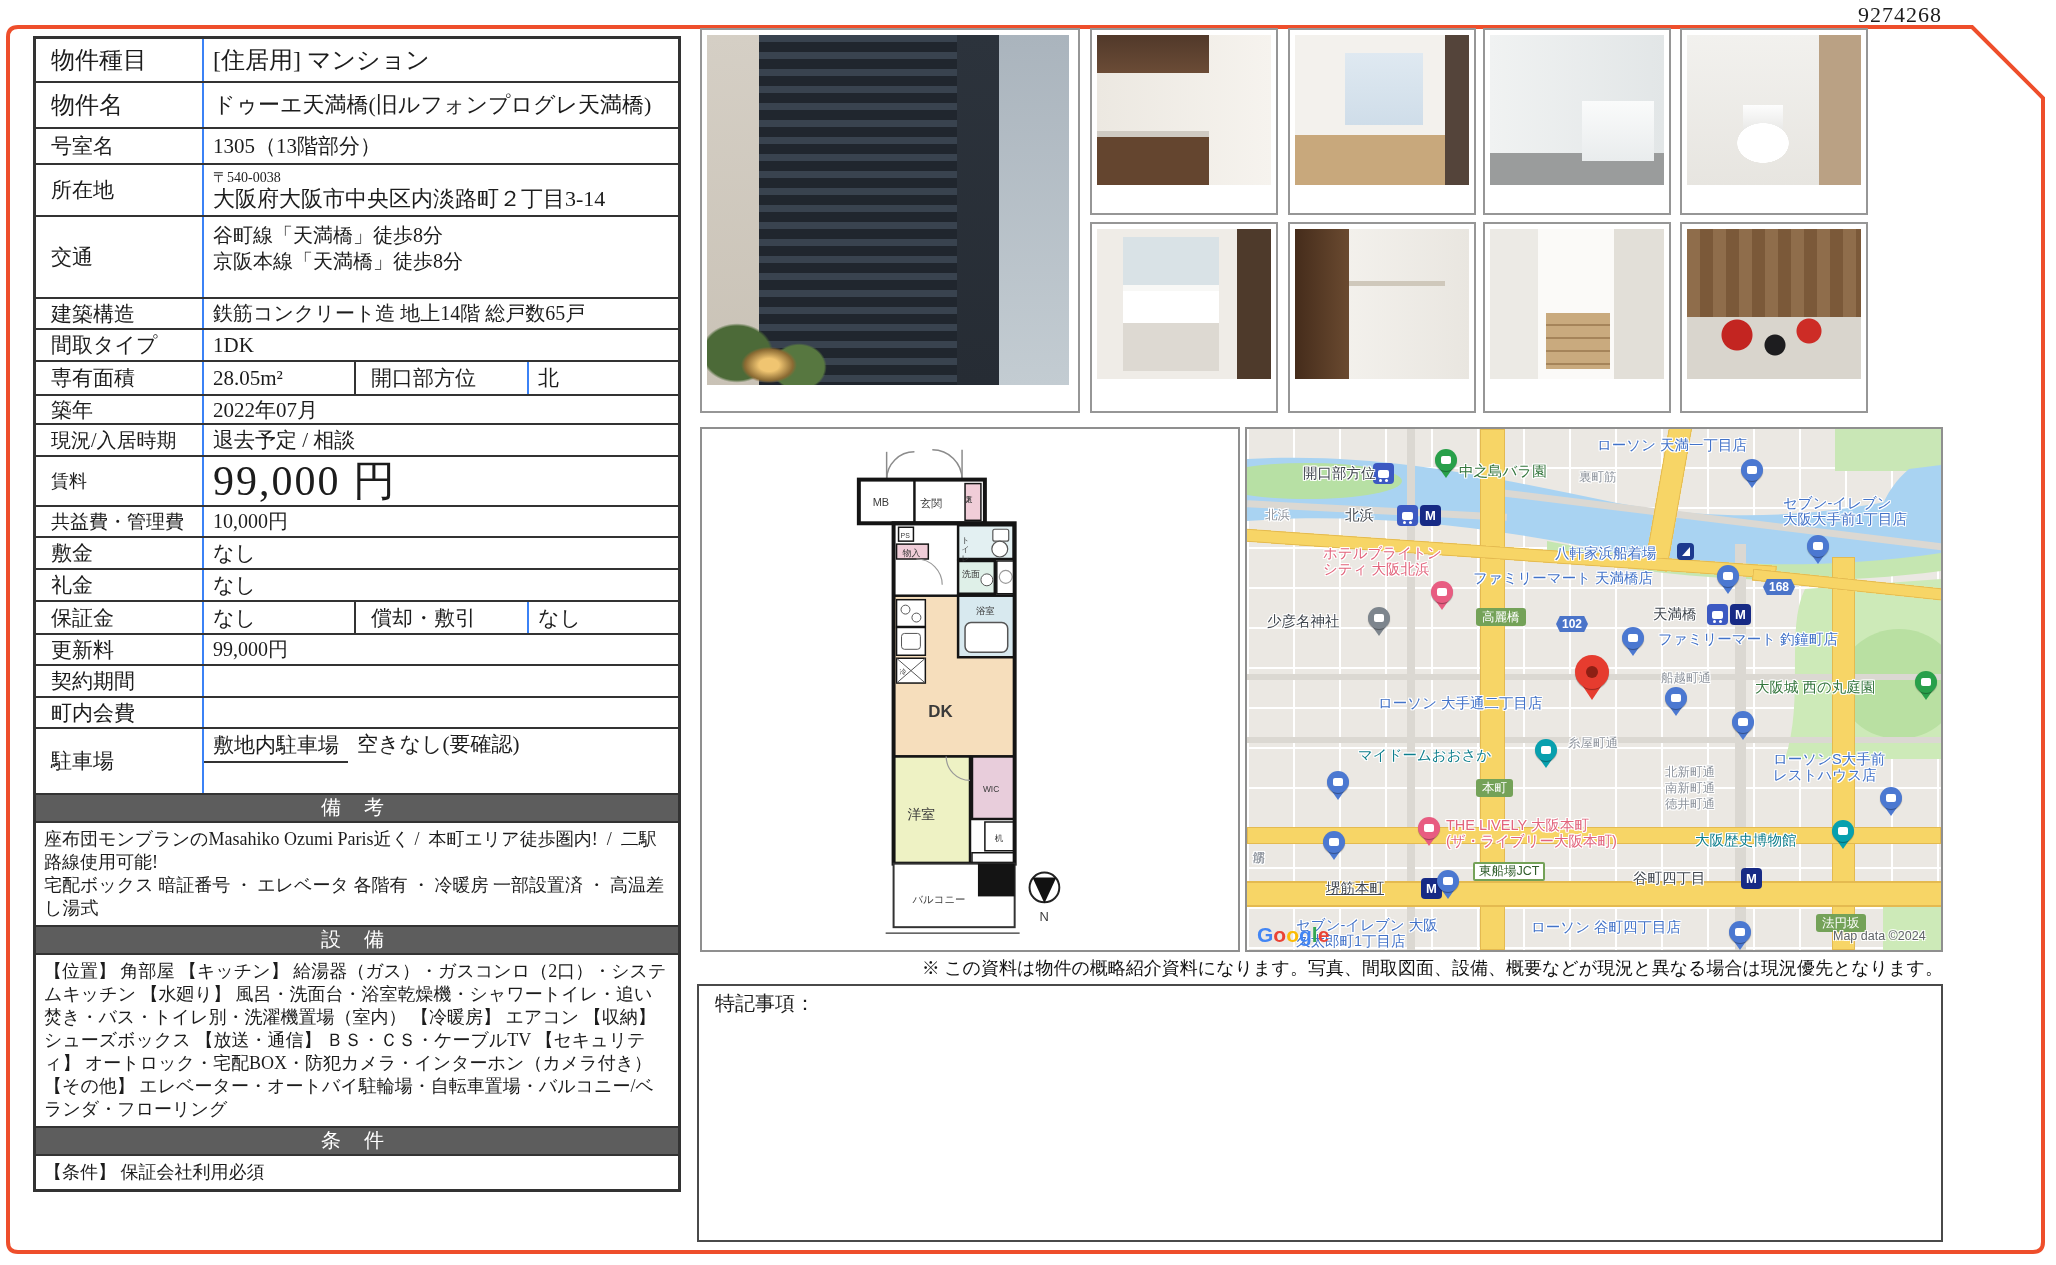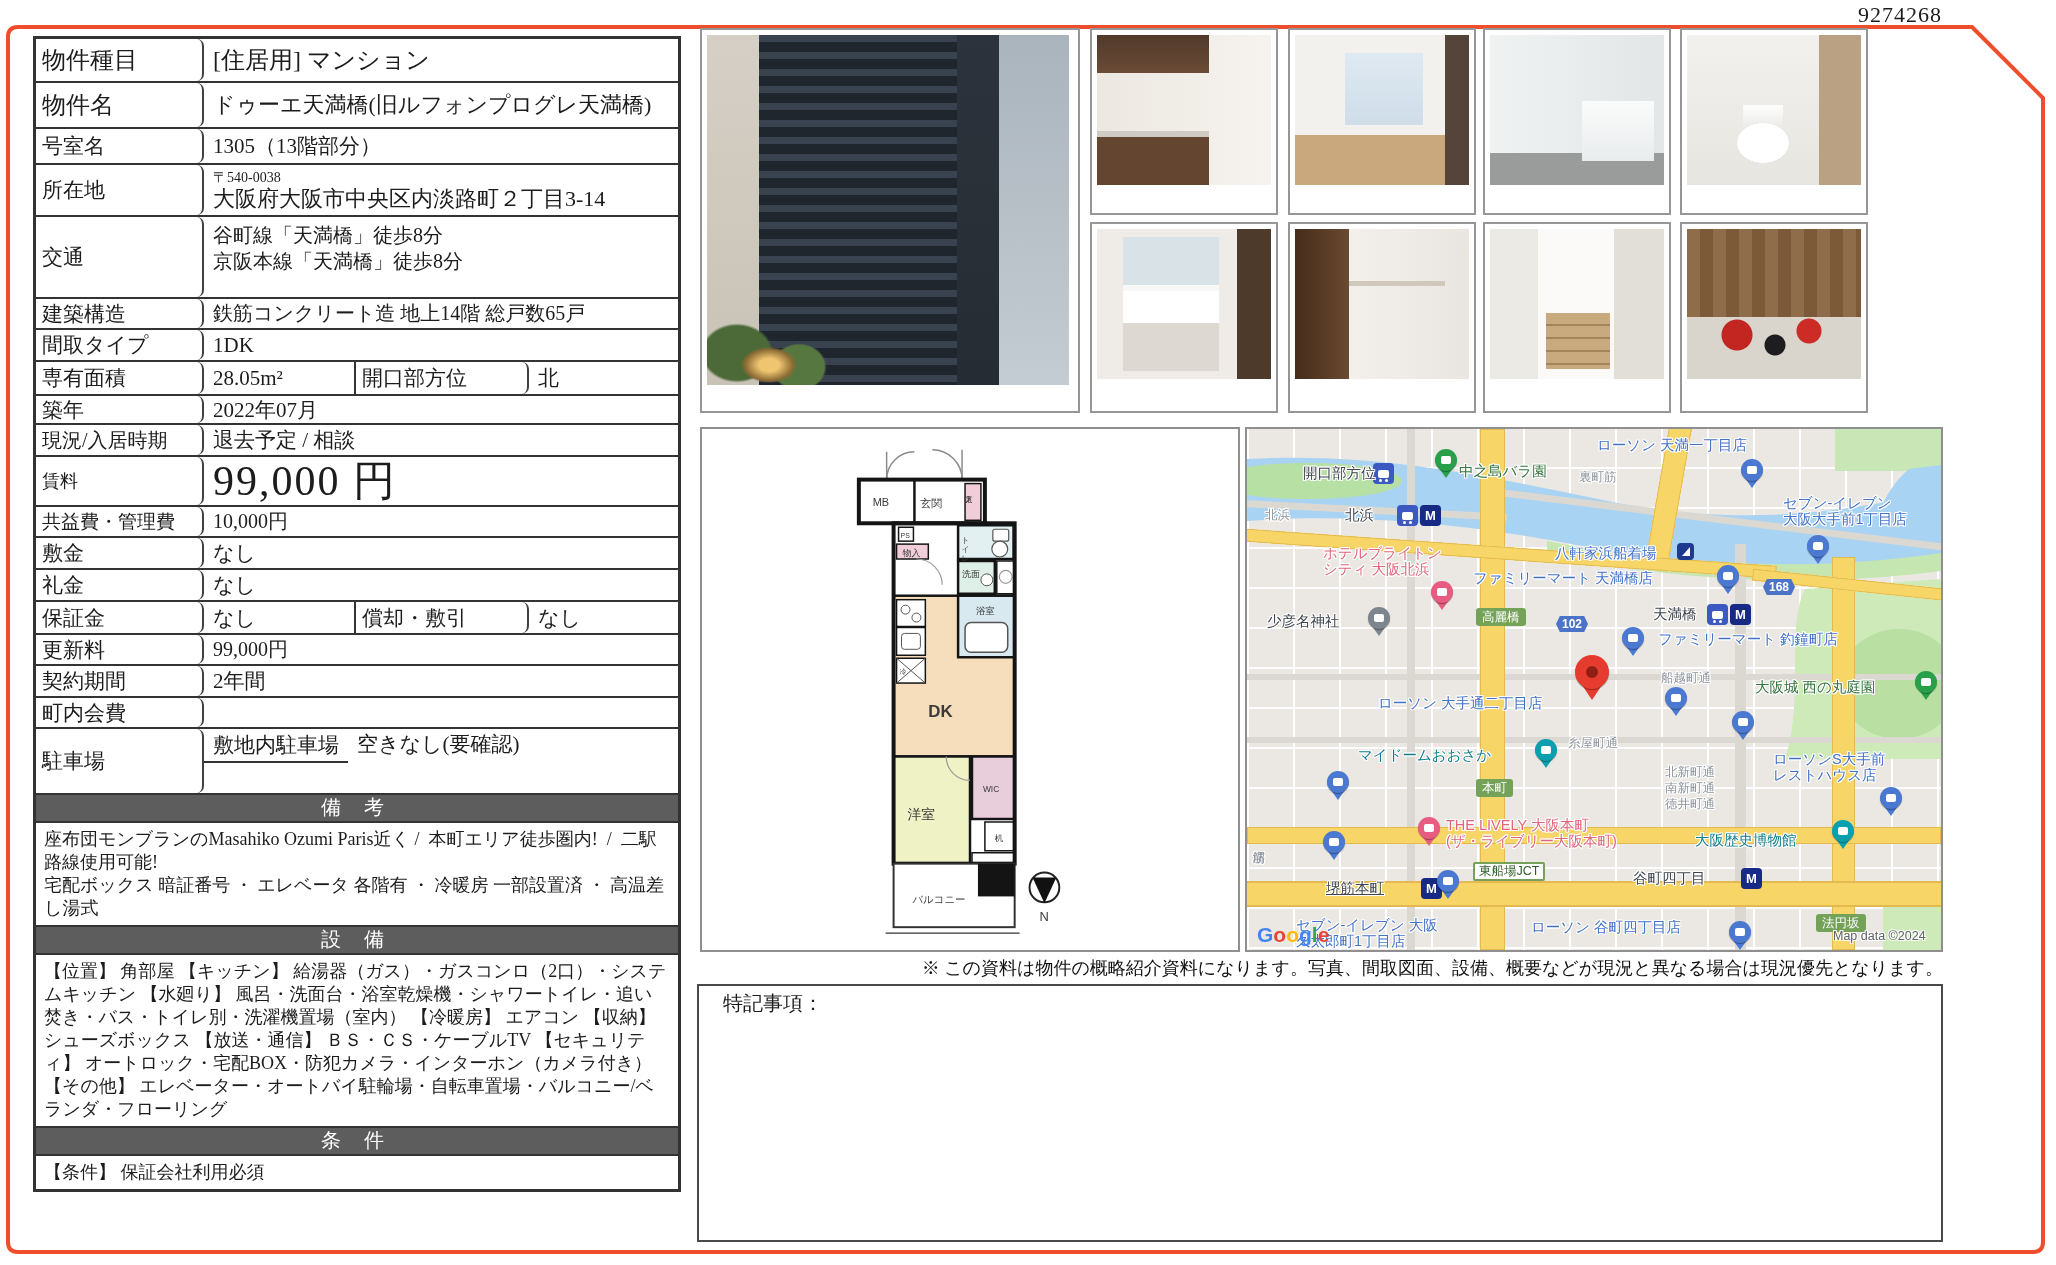--- a/index.html
+++ b/index.html
@@ -2,22 +2,22 @@
 <html><head>
 <meta charset="utf-8">
 <style>
   html,body{margin:0;padding:0;width:2056px;height:1265px;overflow:hidden;background:#fff;
     font-family:"Liberation Serif","DejaVu Serif",serif;color:#1c1c1c;}
   .abs{position:absolute;}
   
   #detail-table{left:33px;top:36px;width:648px;border:3px solid #333;box-sizing:border-box;background:#fff;}
   .trow{display:flex;border-bottom:2px solid #333;box-sizing:border-box;align-items:stretch;}
   .trow:last-child{border-bottom:none;}
-  .tlabel{flex:0 0 168px;border-right:2px solid #404040;padding:1px 6px;display:flex;align-items:center;
-    font-size:21px;box-sizing:border-box;border-radius:7px;}
+  .tlabel{flex:0 0 168px;border-right:2px solid #3b82f6;padding:1px 15px;display:flex;align-items:center;
+    font-size:21px;box-sizing:border-box;}
   .tval{flex:1;padding:1px 9px;display:flex;align-items:center;font-size:21px;box-sizing:border-box;}
   .tval.vb{border-right:2px solid #333;}
   .tlabel.mid{border-left:none;}
   .big{font-size:24px;}
   .col{flex-direction:column;align-items:flex-start;justify-content:center;}
   .top{justify-content:flex-start;padding-top:5px;}
   .postal{font-size:14px;line-height:16px;}
   .addr{font-size:22px;line-height:25px;}
   .acc{font-size:20px;line-height:26px;}
   .rentv{font-size:42px;letter-spacing:2px;}
@@ -119,21 +119,21 @@
   .sq-ic.metro{background:#172a85;}
   .sq-ic.metro::after{content:"M";color:#fff;font:700 13px "Liberation Sans",sans-serif;}
   .sq-ic.anchor{background:#1d3a8f;width:17px;height:17px;}
   .sq-ic.anchor::after{content:"";width:0;height:0;border-left:8px solid transparent;border-bottom:9px solid #fff;}
   #google-logo{position:absolute;z-index:7;font:700 21px "Liberation Sans",sans-serif;letter-spacing:0;}
   #map-attrib{position:absolute;z-index:7;font-size:12.5px;color:#5f6368;
     text-shadow:-1px -1px 0 #fff,1px -1px 0 #fff,-1px 1px 0 #fff,1px 1px 0 #fff;}
   
   #disclaimer{left:830px;top:956px;width:1113px;text-align:right;font-size:18px;color:#111;}
   #notes-box{left:697px;top:984px;width:1246px;height:258px;border:2px solid #4a4a4a;box-sizing:border-box;
-    padding:4px 24px;font-size:20px;line-height:27px;}
+    padding:4px 16px;font-size:20px;line-height:27px;}
   #doc-number{left:1858px;top:2px;font-size:22px;letter-spacing:1px;}
   #page-frame{left:0;top:0;pointer-events:none;}
   .fp-label{font-family:"Liberation Sans","DejaVu Sans",sans-serif;fill:#3a3a3a;}
 </style>
 </head>
 <body>
 
 <svg id="page-frame" class="abs" width="2056" height="1265">
   <path d="M 1972,27 L 2043,98 L 2043,1242 Q 2043,1252 2033,1252 L 18,1252 Q 8,1252 8,1242 L 8,37 Q 8,27 18,27 Z" fill="none" stroke="#ee4e2b" stroke-width="4"></path>
 </svg>
@@ -210,21 +210,20 @@
     <div class="tval vb" style="flex:0 0 152px">なし</div>
     <div class="tlabel mid" style="flex:0 0 173px">償却・敷引</div>
     <div class="tval">なし</div>
   </div>
   <div class="trow" style="height:31px">
     <div class="tlabel">更新料</div>
     <div class="tval" style="font-size:20px">99,000円</div>
   </div>
   <div class="trow" style="height:32px">
     <div class="tlabel">契約期間</div>
-    <div class="tval">2年間</div>
   </div>
   <div class="trow" style="height:31px">
     <div class="tlabel">町内会費</div>
     <div class="tval"></div>
   </div>
   <div class="trow" style="height:66px">
     <div class="tlabel">駐車場</div>
     <div class="tstack">
       <div class="sub" style="height:34px;border-bottom:2px solid #333">敷地内駐車場</div>
       <div class="sub" style="height:30px">空きなし(要確認)</div>

